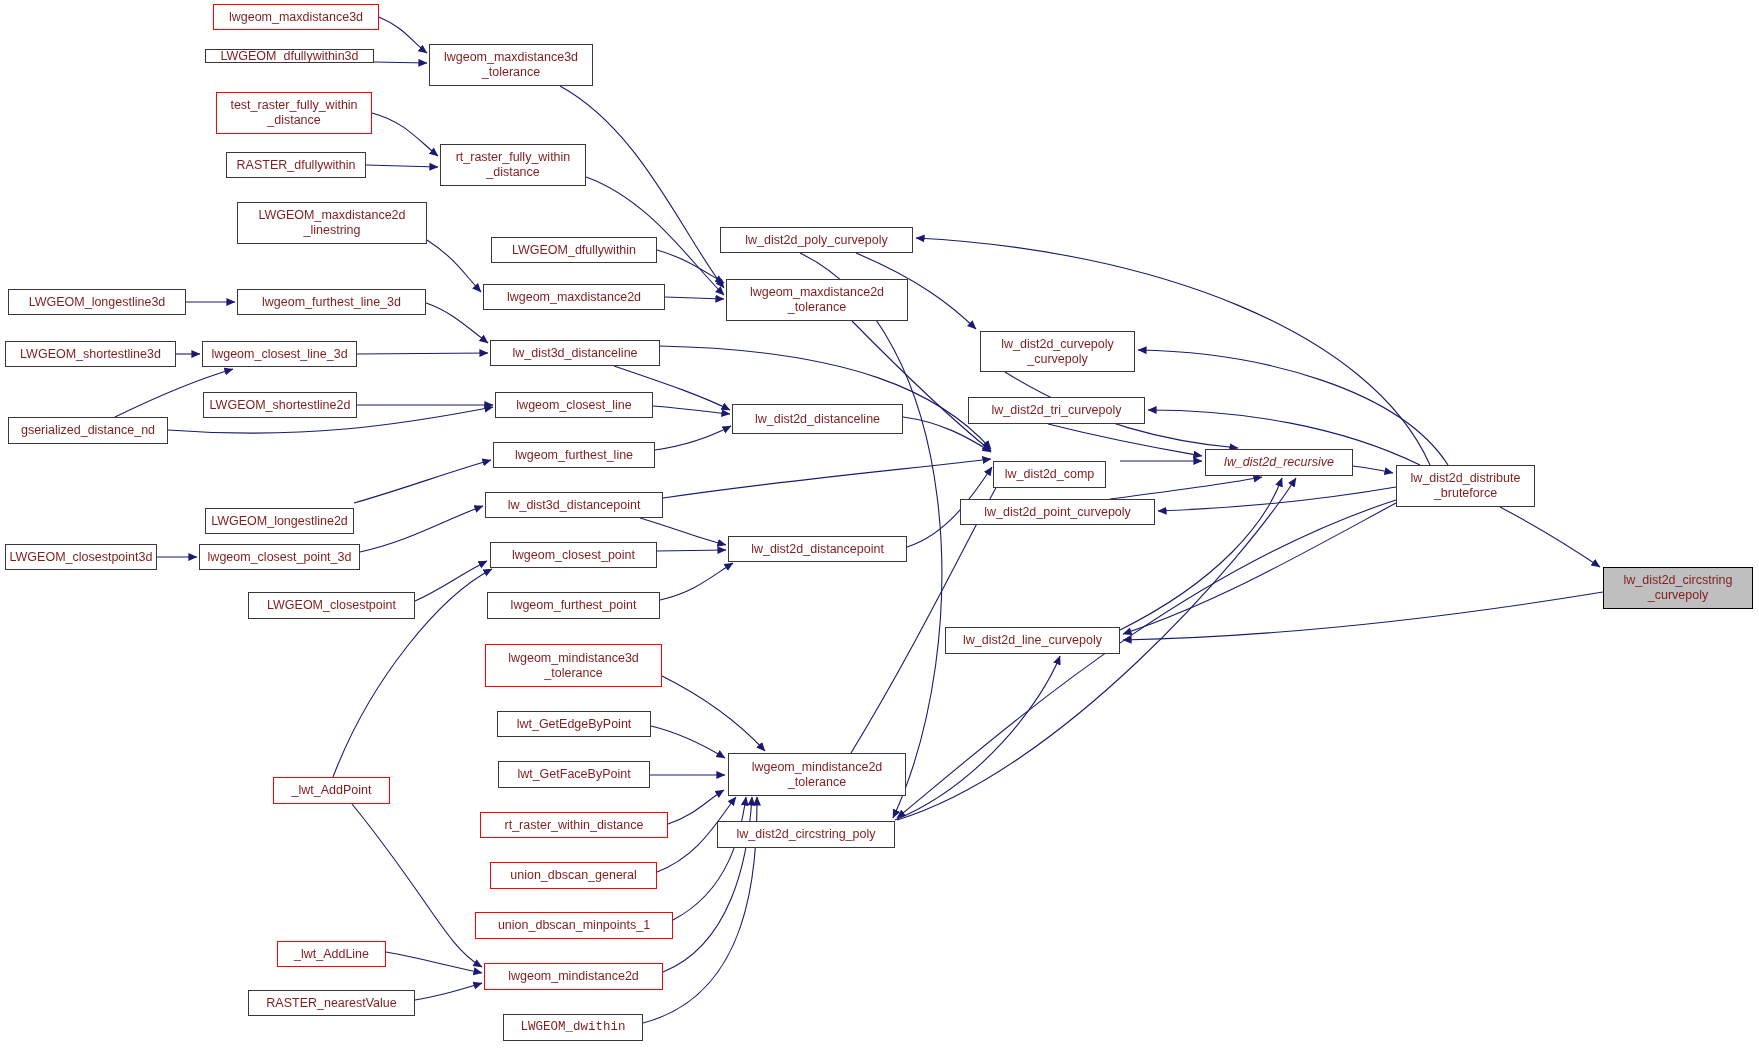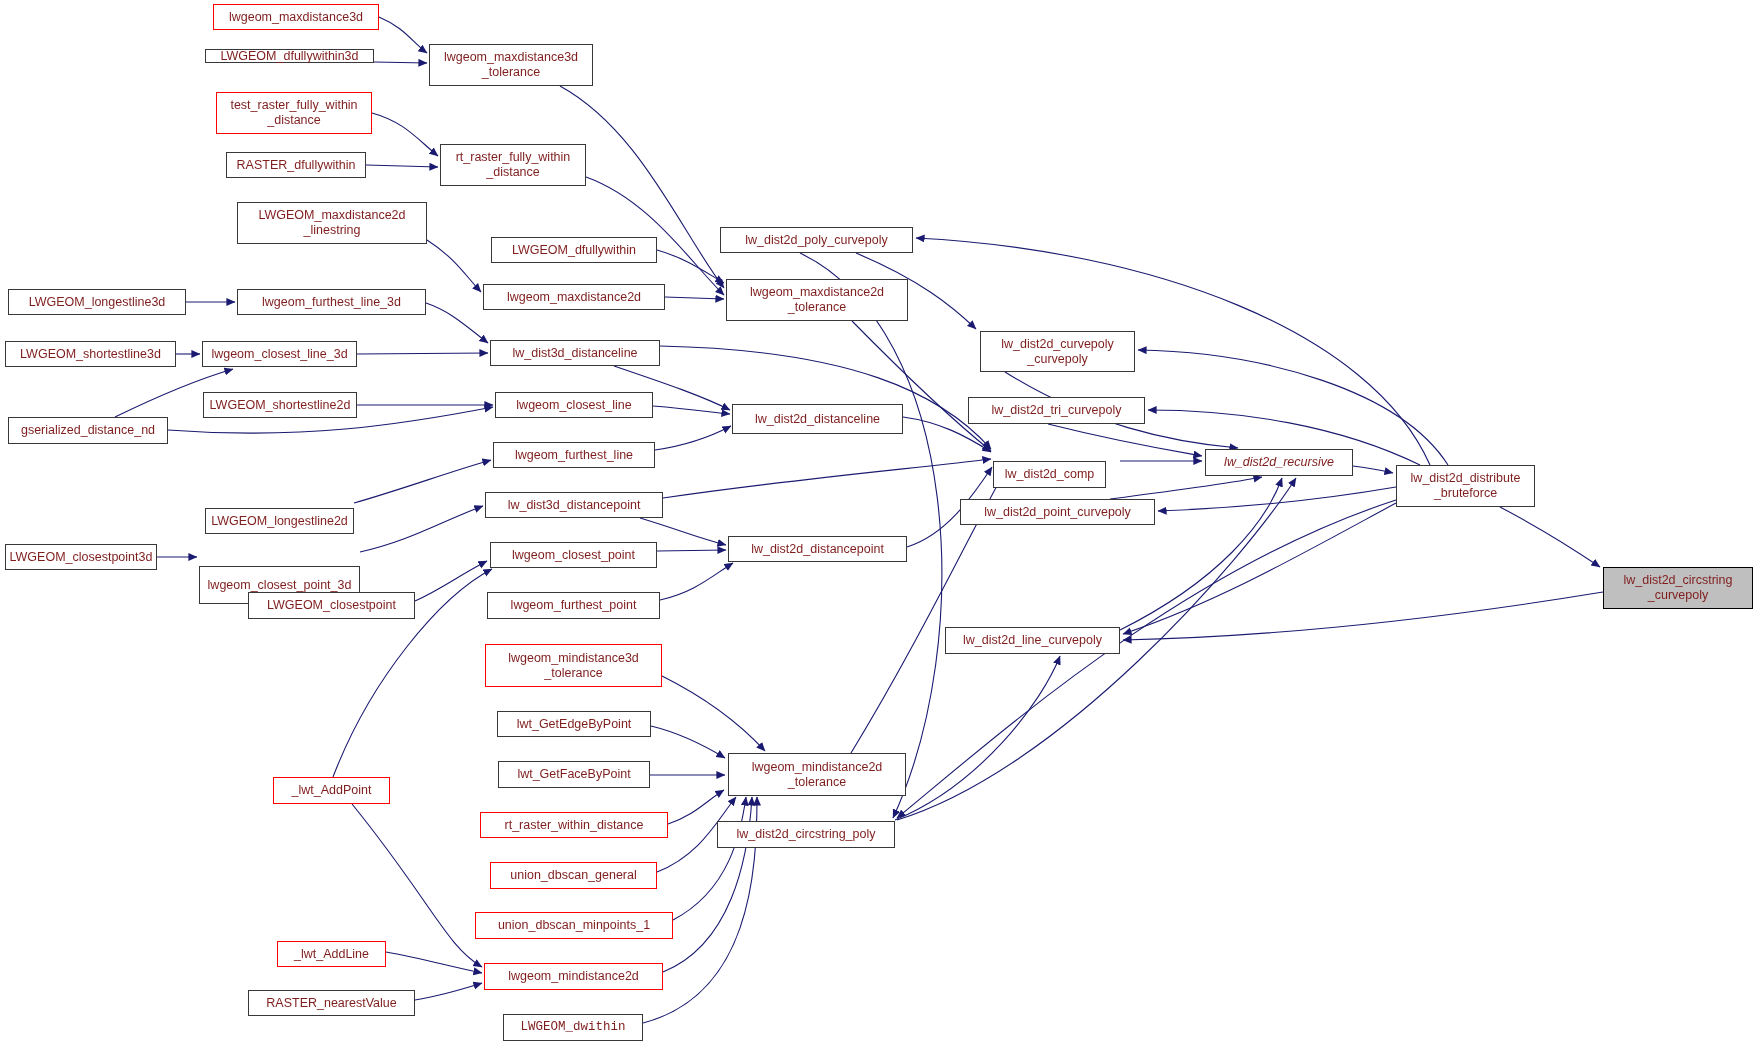--- a/index.html
+++ b/index.html
@@ -126,21 +126,21 @@
       <div class="node normal" style="left: 5px; top: 341px; width: 171px; height: 26px;">LWGEOM_shortestline3d</div>
       <div class="node normal" style="left: 202px; top: 341px; width: 155px; height: 26px;">lwgeom_closest_line_3d</div>
       <div class="node normal" style="left: 490px; top: 340px; width: 170px; height: 26px;">lw_dist3d_distanceline</div>
       <div class="node normal" style="left: 8px; top: 417px; width: 160px; height: 27px;">gserialized_distance_nd</div>
       <div class="node normal" style="left: 203px; top: 392px; width: 154px; height: 26px;">LWGEOM_shortestline2d</div>
       <div class="node normal" style="left: 495px; top: 392px; width: 158px; height: 26px;">lwgeom_closest_line</div>
       <div class="node normal" style="left: 493px; top: 442px; width: 162px; height: 26px;">lwgeom_furthest_line</div>
       <div class="node normal" style="left: 205px; top: 508px; width: 149px; height: 26px;">LWGEOM_longestline2d</div>
       <div class="node normal" style="left: 485px; top: 492px; width: 178px; height: 26px;">lw_dist3d_distancepoint</div>
       <div class="node normal" style="left: 5px; top: 544px; width: 152px; height: 26px;">LWGEOM_closestpoint3d</div>
-      <div class="node normal" style="left: 199px; top: 566px; width: 161px; height: 38px;">lwgeom_closest_point_3d</div>
+      <div class="node normal" style="left: 199px; top: 544px; width: 161px; height: 26px;">lwgeom_closest_point_3d</div>
       <div class="node normal" style="left: 490px; top: 542px; width: 167px; height: 26px;">lwgeom_closest_point</div>
       <div class="node normal" style="left: 248px; top: 592px; width: 167px; height: 27px;">LWGEOM_closestpoint</div>
       <div class="node normal" style="left: 487px; top: 592px; width: 173px; height: 27px;">lwgeom_furthest_point</div>
       <div class="node normal" style="left: 732px; top: 404px; width: 171px; height: 30px;">lw_dist2d_distanceline</div>
       <div class="node normal" style="left: 728px; top: 536px; width: 179px; height: 26px;">lw_dist2d_distancepoint</div>
       <div class="node red" style="left: 485px; top: 644px; width: 177px; height: 43px;">lwgeom_mindistance3d
 _tolerance</div>
       <div class="node normal" style="left: 497px; top: 711px; width: 154px; height: 26px;">lwt_GetEdgeByPoint</div>
       <div class="node normal" style="left: 498px; top: 761px; width: 152px; height: 27px;">lwt_GetFaceByPoint</div>
       <div class="node red" style="left: 480px; top: 812px; width: 188px; height: 26px;">rt_raster_within_distance</div>

